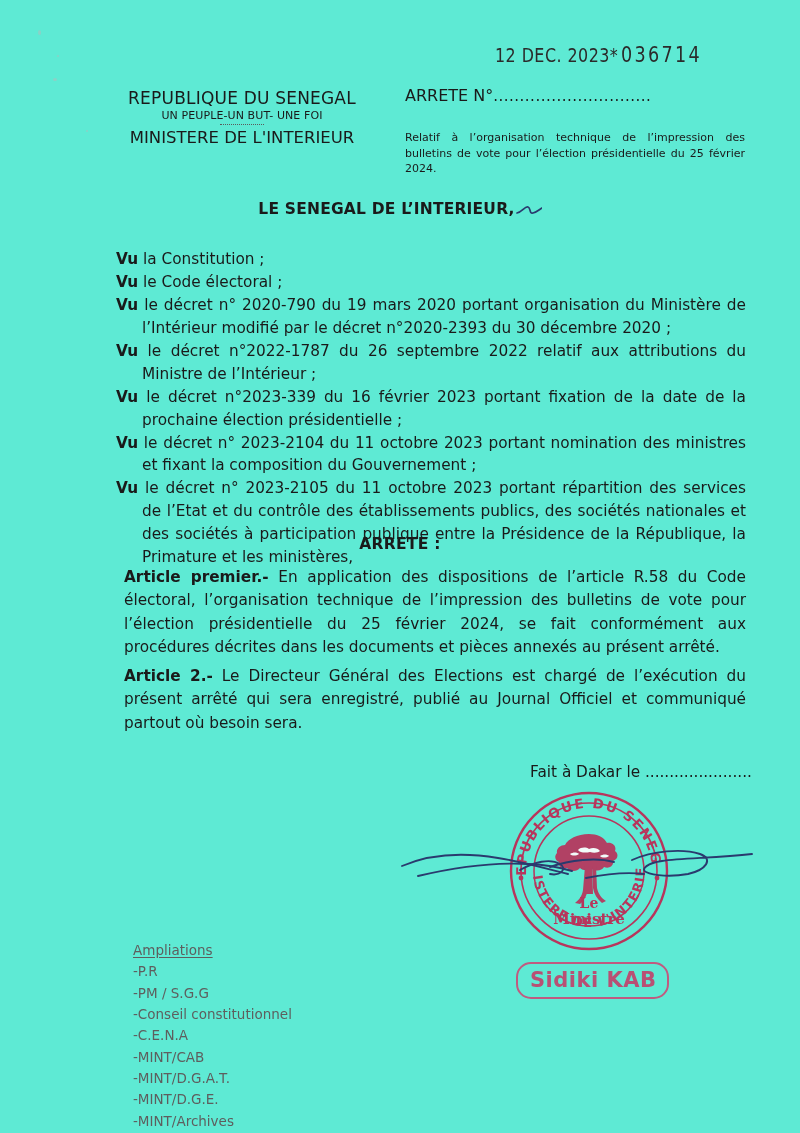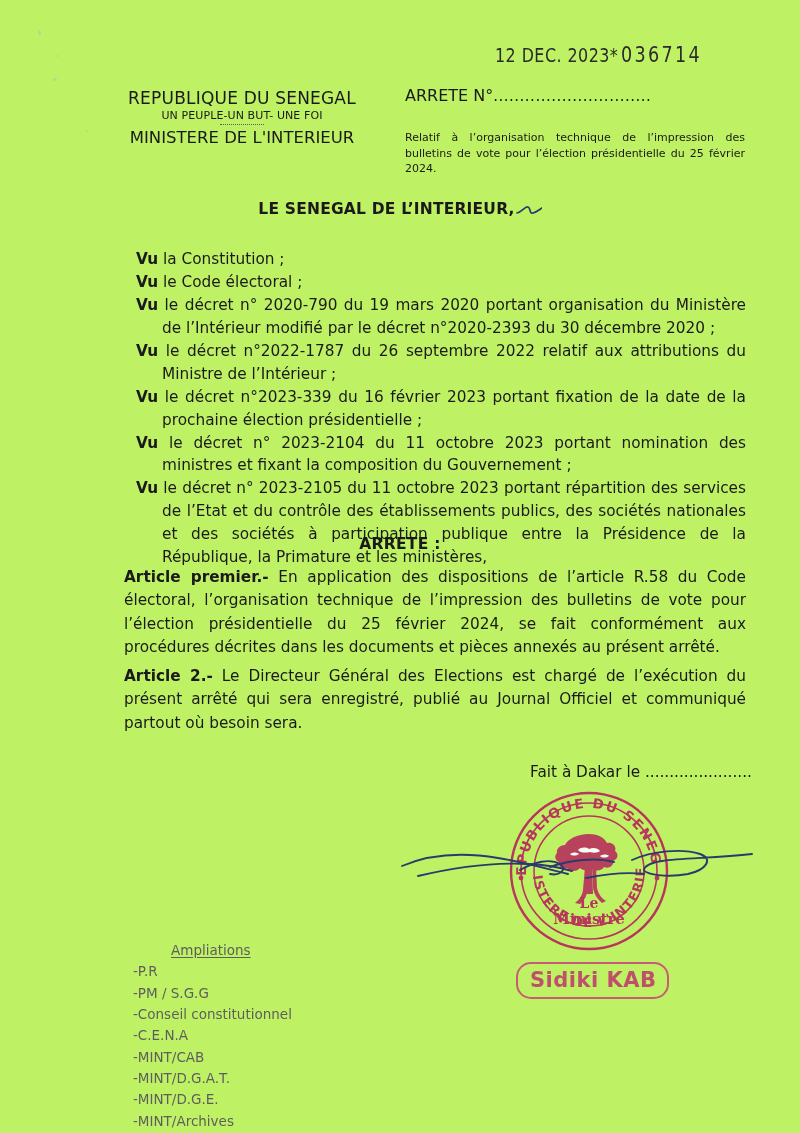--- a/index.html
+++ b/index.html
@@ -4,21 +4,21 @@
 <style>
   html, body {
     margin: 0;
     padding: 0;
     background: #ffffff;
   }
   .page {
     position: relative;
     width: 800px;
     height: 1133px;
-    background: #bef264;
+    background: #5eead4;
     overflow: hidden;
     font-family: "DejaVu Sans", sans-serif;
     color: #1a1a1a;
     -webkit-font-smoothing: antialiased;
   }
 
   
   .speck {
     position: absolute;
     background: #b9b9b9;
@@ -123,21 +123,20 @@
     width: 630px;
     font-size: 15.3px;
     line-height: 1.5;
   }
   .vu {
     padding-left: 26px;
     text-indent: -26px;
     text-align: justify;
     text-justify: inter-word;
     margin-bottom: 0;
-    margin-left: 20px;
   }
   .vu b { font-weight: bold; }
   .vu.tight { text-align: left; }
 
   
   .arrete-kw {
     position: absolute;
     left: 0;
     top: 535px;
     width: 800px;
@@ -213,21 +212,20 @@
     position: absolute;
     left: 133px;
     top: 940px;
     font-size: 13.5px;
     line-height: 1.58;
     color: #5e5e5e;
   }
   .ampl .ttl {
     text-decoration: underline;
     text-underline-offset: 2px;
-    margin-left: 38px;
   }
   .ampl div { white-space: nowrap; }
 </style>
 </head>
 <body>
 
 <div class="page">
 
   <div class="speck" style="left:38px;top:30px;width:3px;height:5px;"></div>
   <div class="speck" style="left:57px;top:55px;width:2px;height:2px;"></div>

